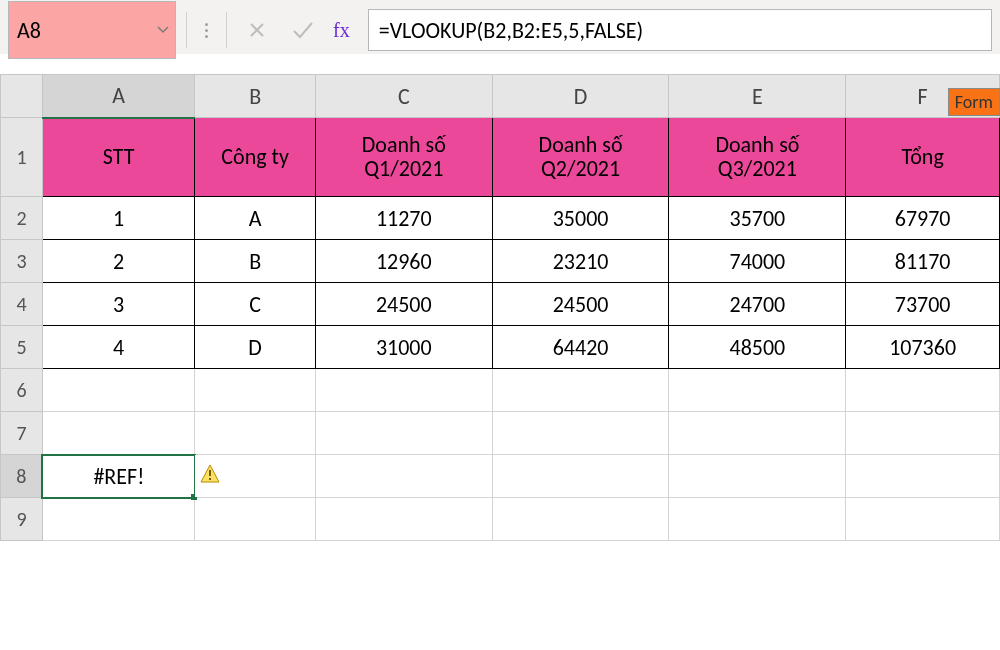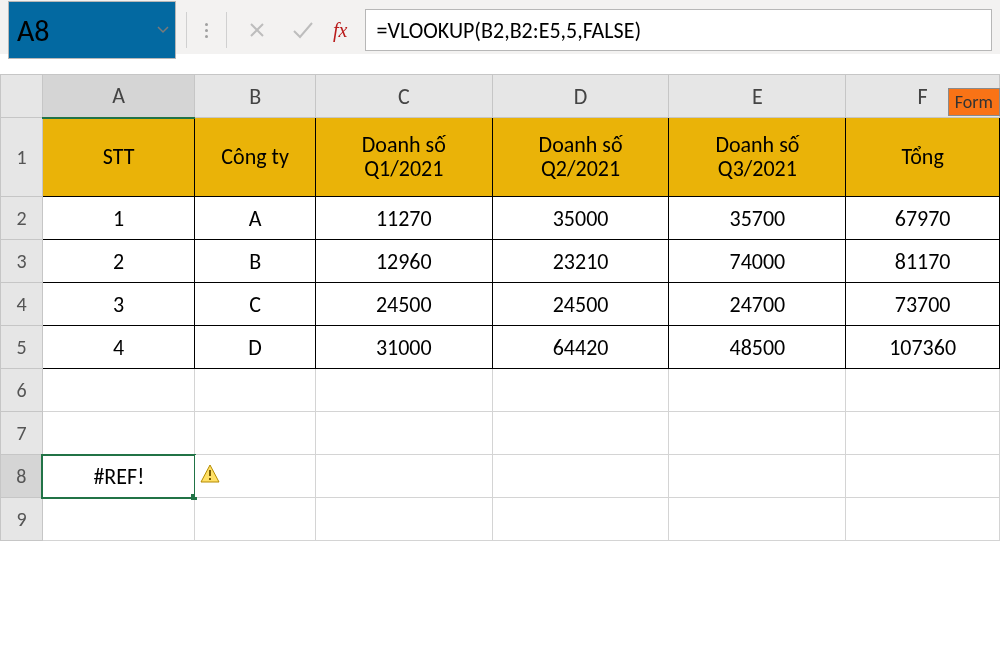--- a/index.html
+++ b/index.html
@@ -1,35 +1,35 @@
 <!DOCTYPE html>
 <html><head>
 <meta charset="utf-8">
 <style>
 html,body{margin:0;padding:0;font-family:Calibri,Arial,sans-serif;background:#fff;width:1000px;height:650px;overflow:hidden}
 .chrome{background:#f3f2f1;padding-top:6px}
 .fbar{display:flex;align-items:center;height:48px;padding:0 8px;gap:6px}
-.namebox{position:relative;width:150px;height:40px;background:#0369a1;border:1px solid #b7b7b7;display:flex;align-items:center;padding:8px 8px;font-size:30px}
+.namebox{position:relative;width:150px;height:40px;background:#fca5a5;border:1px solid #b7b7b7;display:flex;align-items:center;padding:8px 8px;font-size:22px}
 .namebox .dd{position:absolute;right:6px;top:50%;transform:translateY(-50%)}
 .sep{width:1px;height:36px;background:#d0d0d0;margin:0 4px}
 .dots{display:flex;flex-direction:column;gap:3px;padding:0 8px}
 .dots span{width:3px;height:3px;border-radius:50%;background:#a0a0a0;display:block}
 .ibtn{width:40px;height:40px;display:flex;align-items:center;justify-content:center;color:#bdbdbd}
-.fx{font-family:'Times New Roman',serif;font-style:italic;font-size:20px;color:#b91c1c;padding:0 12px 0 4px}
+.fx{font-family:'Times New Roman',serif;font-size:20px;color:#6d28d9;padding:0 12px 0 4px}
 .formula{background:#fff;border:1px solid #b7b7b7;height:40px;flex:1;display:flex;align-items:center;padding:0 10px;font-size:22px;margin-right:0}
 .tag{position:absolute;right:0;top:88px;background:#f97316;border:1px solid #8a8a8a;padding:2px 6px;font-size:18px;color:#333;z-index:5}
 .gridwrap{position:relative;margin-top:20px}
 table{border-collapse:collapse;table-layout:fixed}
 th.rowh,td.rowh{width:42px;background:#e6e6e6;border:1px solid #c6c6c6;text-align:center;font-weight:normal;font-size:20px;color:#555;height:40px}
 th.colh{background:#e6e6e6;border:1px solid #c6c6c6;text-align:center;font-weight:normal;font-size:22px;color:#444;height:34px}
 td.cell{border:1px solid #d4d4d4;height:40px;font-size:22px;text-align:center;padding:0 6px;background:#fff}
 
 .cA{width:150px}.cB{width:116px}.cC{width:175px}.cD{width:175px}.cE{width:175px}.cF{width:150px}
 
-.hdr td.cell{background:#eab308;border:1px solid #000;font-size:22px;color:#000;line-height:1.1;padding:4px 4px}
+.hdr td.cell{background:#ec4899;border:1px solid #000;font-size:22px;color:#000;line-height:1.1;padding:4px 4px}
 .body td.databorder{border:1px solid #000}
 
 .colh.sel{background:#d5d5d5;border-bottom:2px solid #217346}
 .rowh.sel{background:#d5d5d5;border-right:2px solid #217346}
 
 .active{position:relative;outline:2px solid #217346;outline-offset:-1px;background:#fff}
 .active::after{content:"";position:absolute;right:-3px;bottom:-3px;width:6px;height:6px;background:#217346}
 .warn{position:absolute;width:22px;height:22px}
 .warn svg{display:block}
 .chev svg,.xicon svg,.tick svg{display:block}

